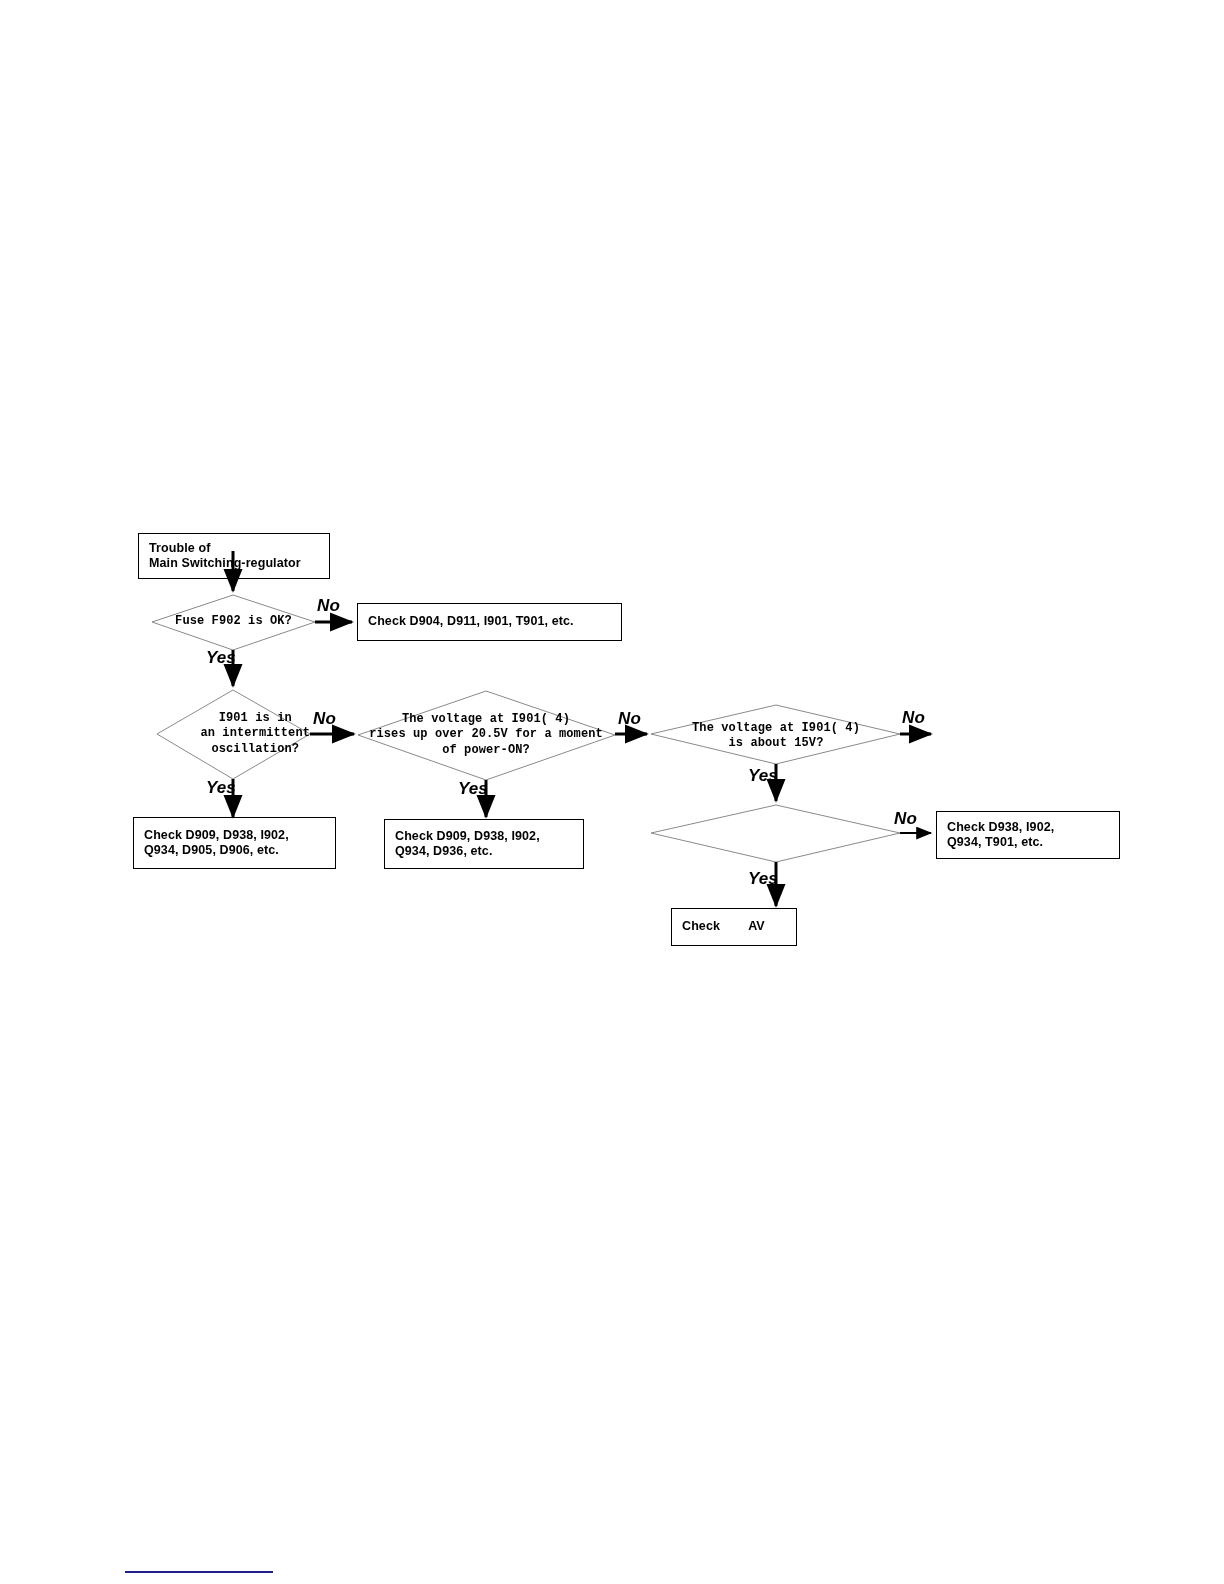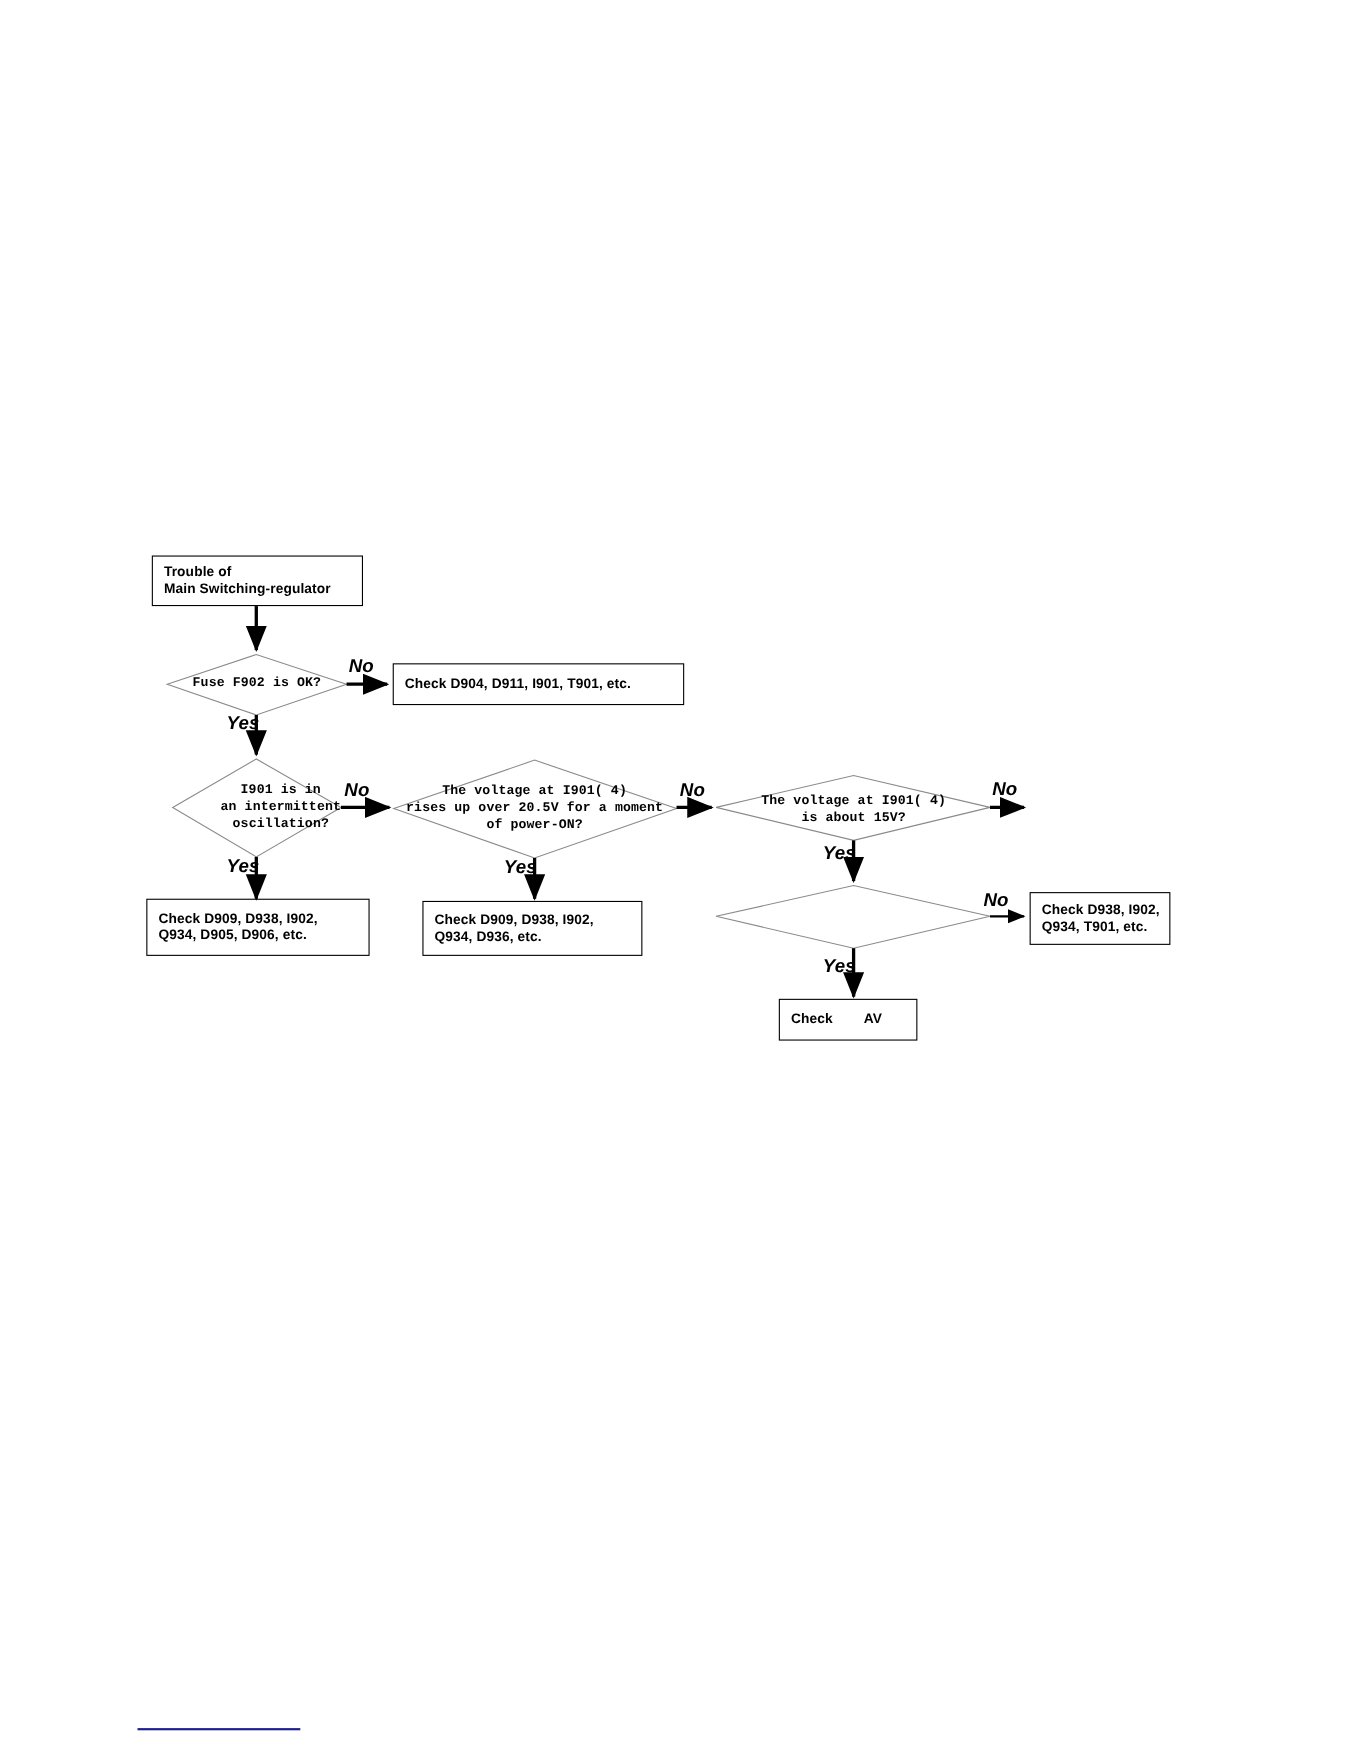--- a/index.html
+++ b/index.html
@@ -129,46 +129,46 @@
      right upper result box --&gt;
     <line x1="900" y1="734" x2="931" y2="734" stroke="#000" stroke-width="3" marker-end="url(#arrow)"></line>
      D5 --&gt;
     <line x1="776" y1="764" x2="776" y2="801" stroke="#000" stroke-width="3" marker-end="url(#arrow)"></line>
      right lower result box --&gt;
     <line x1="900" y1="833" x2="931" y2="833" stroke="#000" stroke-width="2" marker-end="url(#arrowsm)"></line>
      Check AV --&gt;
     <line x1="776" y1="862" x2="776" y2="906" stroke="#000" stroke-width="3" marker-end="url(#arrow)"></line>
   </svg>
 
-  <div class="node box" style="left:138px; top:505px; width:192px; height:46px;">
+  <div class="node box" style="left:138px; top:533px; width:192px; height:46px;">
     <span class="txt">Trouble of
 Main Switching-regulator</span>
   </div>
 
   <div class="node box" style="left:357px; top:603px; width:265px; height:38px;">
     <span class="txt">Check D904, D911, I901, T901, etc.</span>
   </div>
 
   <div class="node box" style="left:133px; top:817px; width:203px; height:52px;">
     <span class="txt">Check D909, D938, I902,
 Q934, D905, D906, etc.</span>
   </div>
 
   <div class="node box" style="left:384px; top:819px; width:200px; height:50px;">
     <span class="txt">Check D909, D938, I902,
 Q934, D936, etc.</span>
   </div>
 
 
-  <div class="node box" style="left:936px; top:811px; width:128px; height:48px;">
+  <div class="node box" style="left:936px; top:811px; width:184px; height:48px;">
     <span class="txt">Check D938, I902,
 Q934, T901, etc.</span>
   </div>
 
-  <div class="node box av-box" style="left:708px; top:908px; width:126px; height:38px;">
+  <div class="node box av-box" style="left:671px; top:908px; width:126px; height:38px;">
     <span class="txt">Check        AV</span>
   </div>
 
   <div class="diamond-label" style="left:152px; top:608px; width:163px; height:28px;">
     <span class="txt">Fuse F902 is OK?</span>
   </div>
 
   <div class="diamond-label" style="left:157px; top:708px; width:153px; height:52px;justify-content:flex-end;">
     <span class="txt">I901 is in
 an intermittent

